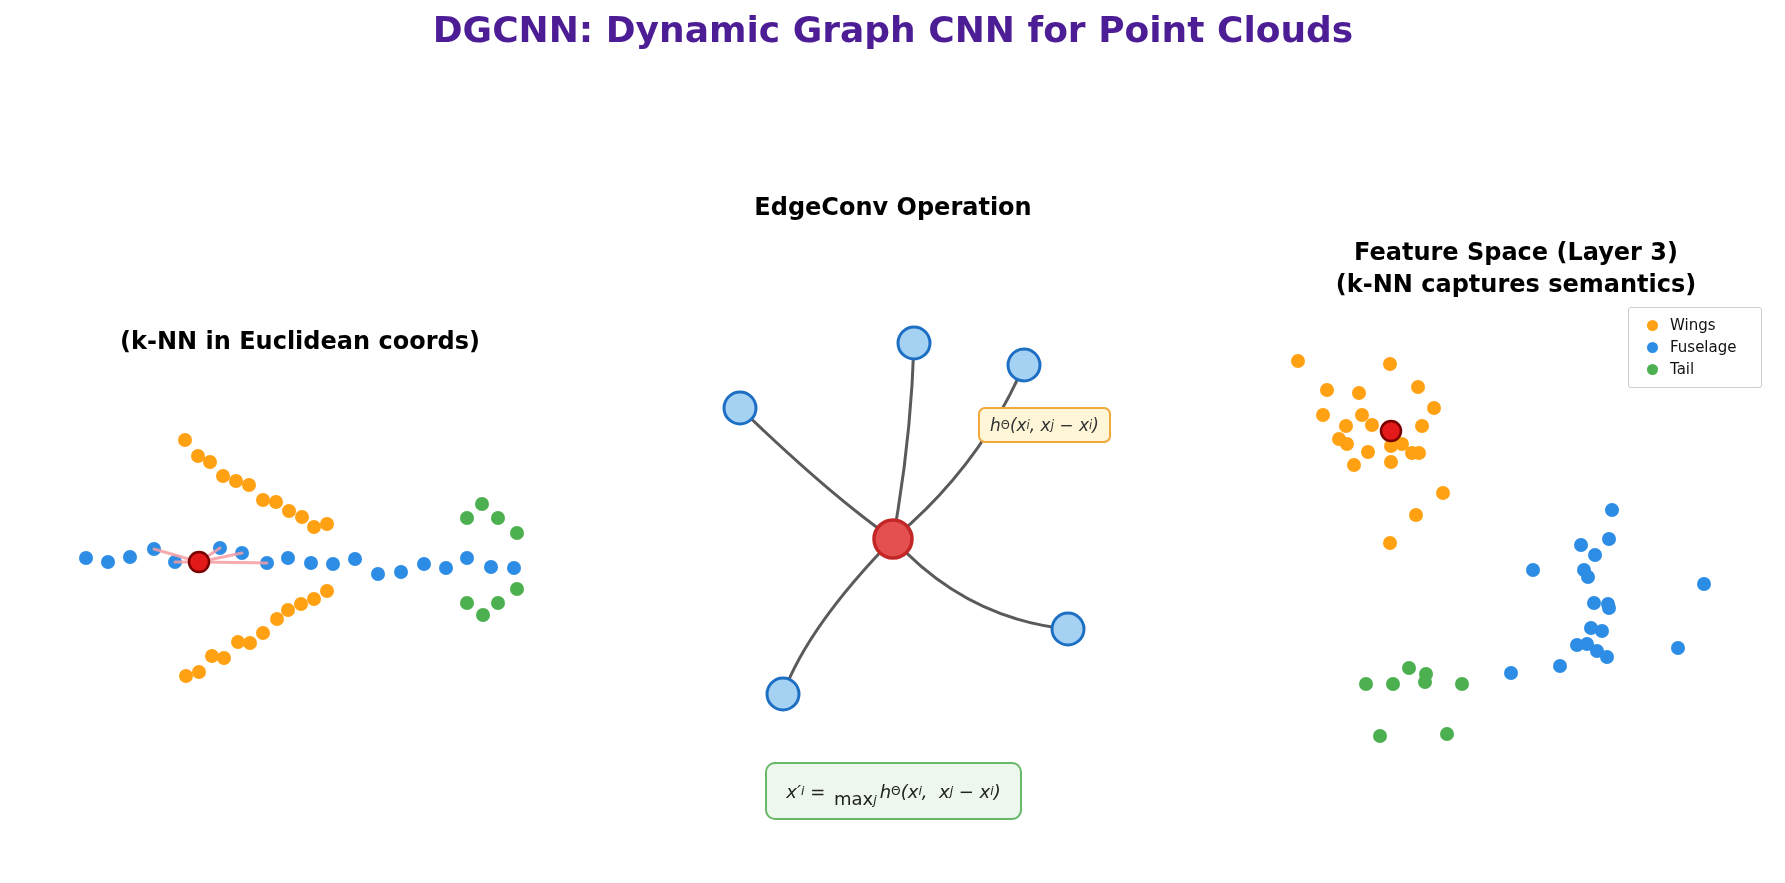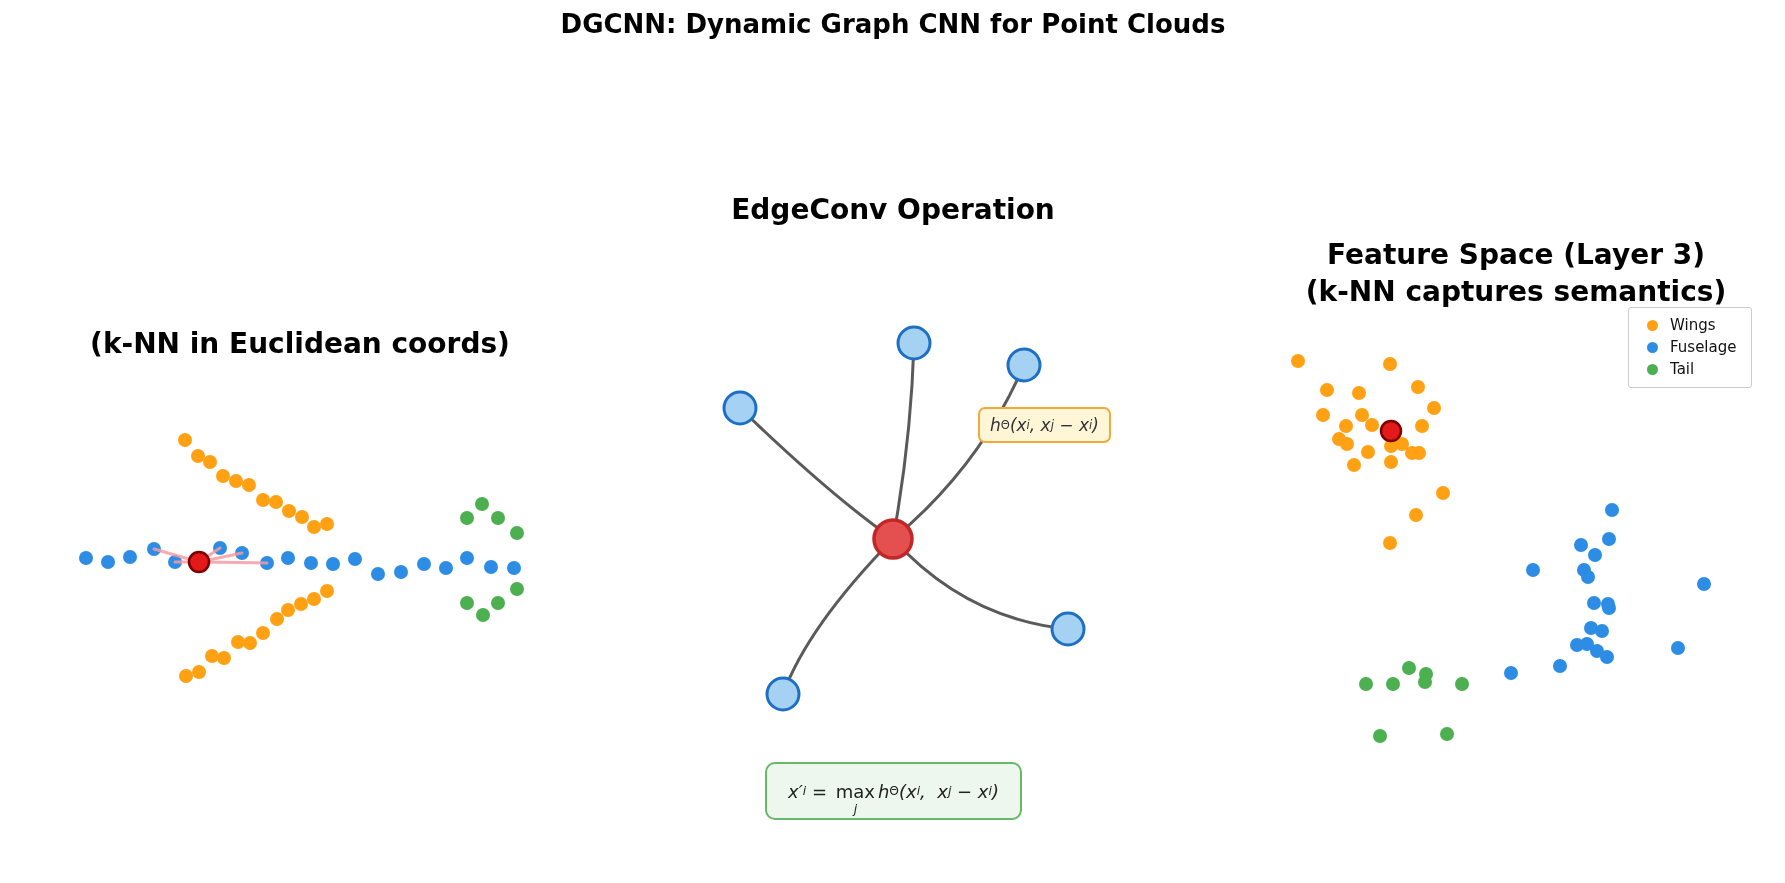--- a/index.html
+++ b/index.html
@@ -3,25 +3,25 @@
 <meta charset="utf-8">
 <style>
   html,body{margin:0;padding:0;background:#fff;}
   #figure{
     position:relative;width:1785px;height:883px;background:#ffffff;overflow:hidden;
     font-family:"DejaVu Sans","Liberation Sans",sans-serif;color:#000;
   }
   #fig-svg{position:absolute;left:0;top:0;z-index:1;}
   .main-title{
     position:absolute;transform:translateX(-50%);white-space:nowrap;
-    font-size:26px;font-weight:bold;color:#000000;z-index:2;
+    font-size:36px;font-weight:bold;color:#4c1d95;z-index:2;
   }
   .panel-title{
     position:absolute;transform:translateX(-50%);text-align:center;white-space:nowrap;
-    font-size:28px;font-weight:bold;line-height:1.32;color:#000;z-index:2;
+    font-size:24px;font-weight:bold;line-height:1.32;color:#000;z-index:2;
   }
   .legend{
     position:absolute;z-index:2;background:#ffffff;border:1px solid #cccccc;border-radius:3px;
     padding:7px 12px 7px 10px;display:flex;flex-direction:column;justify-content:space-around;
     box-sizing:border-box;
   }
   .legend-row{display:flex;align-items:center;gap:12px;font-size:15px;color:#111;line-height:1;}
   .legend-dot{width:11px;height:11px;border-radius:50%;flex:0 0 auto;margin-left:8px;}
   .formula-box{
     position:absolute;z-index:2;display:flex;align-items:center;justify-content:center;
@@ -31,21 +31,21 @@
   .yellow-box{
     background:#FFF6D8;border:2px solid #F2A93B;border-radius:7px;
     font-size:17px;padding:3px 10px;
   }
   .green-box{
     background:#EDF7ED;border:2px solid #67B868;border-radius:10px;
     font-size:18px;color:#222;
   }
   .formula-box sub{font-size:0.68em;}
   .it{font-style:italic;}
-  .maxstack{display:inline-flex;flex-direction:column;align-items:center;line-height:1;
+  .maxstack{display:inline-flex;align-items:center;line-height:1;
     transform:translateY(0.42em);margin:0 3px;}
   .maxstack .mj{font-size:0.68em;font-style:italic;margin-top:2px;}
 </style>
 </head>
 <body>
 
 <div id="figure">
 
   <div class="main-title" style="left:893px;top:9px;">DGCNN: Dynamic Graph CNN for Point Clouds</div>
 
@@ -212,21 +212,21 @@
       <sub>Θ</sub>
       <i>(x</i>
       <sub class="it">i</sub>
       <i>,  x</i>
       <sub class="it">j</sub>
       <i> − x</i>
       <sub class="it">i</sub>
       <i>)</i>
   </div>
 
-  <div class="legend" style="left:1628px;top:307px;width:124px;height:81px;">
+  <div class="legend" style="left:1628px;top:307px;width:134px;height:81px;">
     <div class="legend-row">
       <span class="legend-dot" style="background: rgb(255, 161, 19);"></span>
       <span>Wings</span>
     </div>
     <div class="legend-row">
       <span class="legend-dot" style="background: rgb(45, 141, 228);"></span>
       <span>Fuselage</span>
     </div>
     <div class="legend-row">
       <span class="legend-dot" style="background: rgb(76, 175, 80);"></span>

